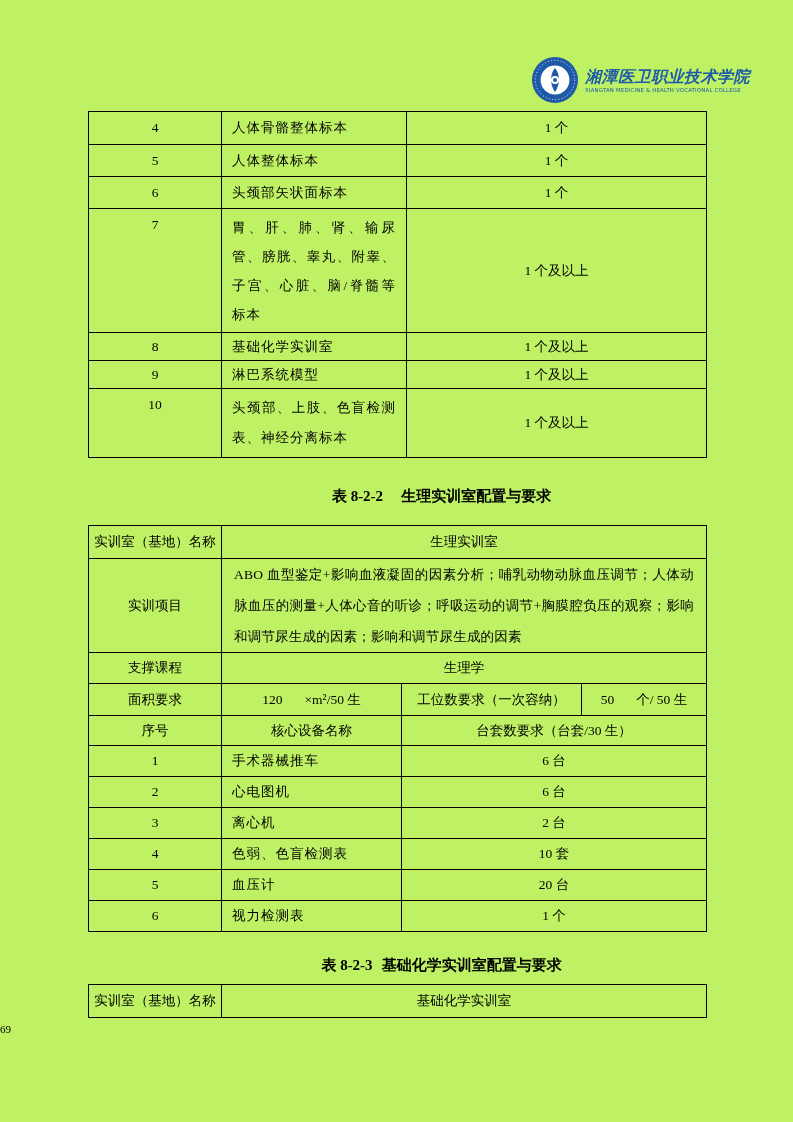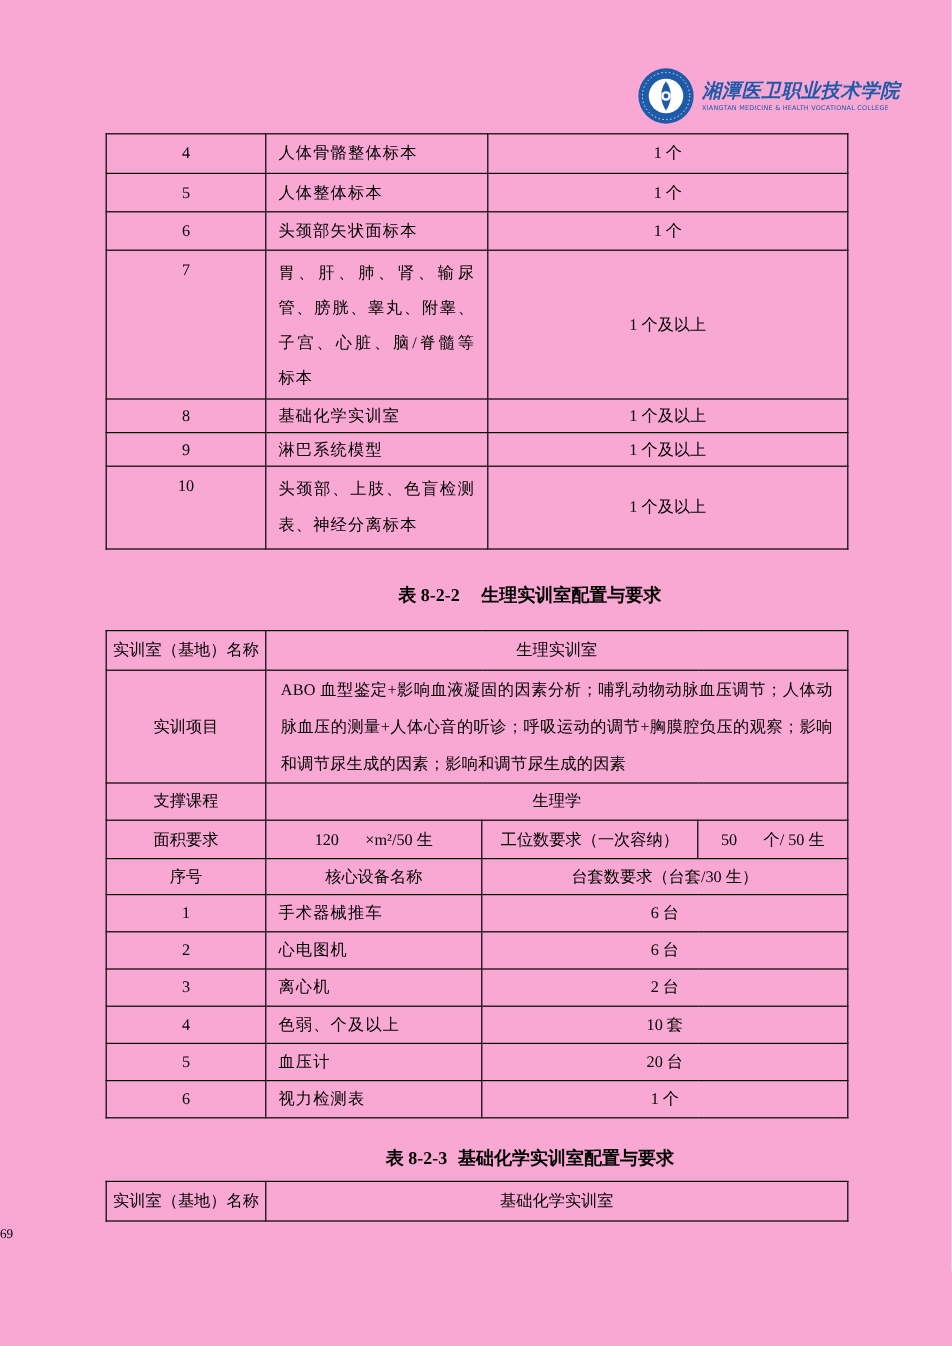--- a/index.html
+++ b/index.html
@@ -1,17 +1,17 @@
 <!DOCTYPE html>
 <html><head>
 <meta charset="utf-8">
 <style>
   html,body { margin:0; padding:0; background:#e8e8e8; }
   .page {
-    position:relative; width:793px; height:1122px; background:#f9a8d4;
+    position:relative; width:793px; height:1122px; background:#bef264;
     margin:0 auto; overflow:hidden;
     font-family:"Liberation Serif","DejaVu Serif",serif; color:#000;
   }
 
   
   .logo { position:absolute; left:531px; top:56px; display:flex; align-items:center; gap:6px; }
   .logo-text { display:flex; flex-direction:column; }
   .logo-cn {
     color:#1e5aa8; font-weight:bold; font-style:italic; font-size:16px;
     letter-spacing:0.5px; white-space:nowrap; line-height:20px;
@@ -161,21 +161,21 @@
         <td class="l">心电图机</td>
         <td class="c" colspan="2">6 台</td>
       </tr>
       <tr style="height:31px">
         <td class="c">3</td>
         <td class="l">离心机</td>
         <td class="c" colspan="2">2 台</td>
       </tr>
       <tr style="height:31px">
         <td class="c">4</td>
-        <td class="l">色弱、个及以上</td>
+        <td class="l">色弱、色盲检测表</td>
         <td class="c" colspan="2">10 套</td>
       </tr>
       <tr style="height:31px">
         <td class="c">5</td>
         <td class="l">血压计</td>
         <td class="c" colspan="2">20 台</td>
       </tr>
       <tr style="height:31px">
         <td class="c">6</td>
         <td class="l">视力检测表</td>

